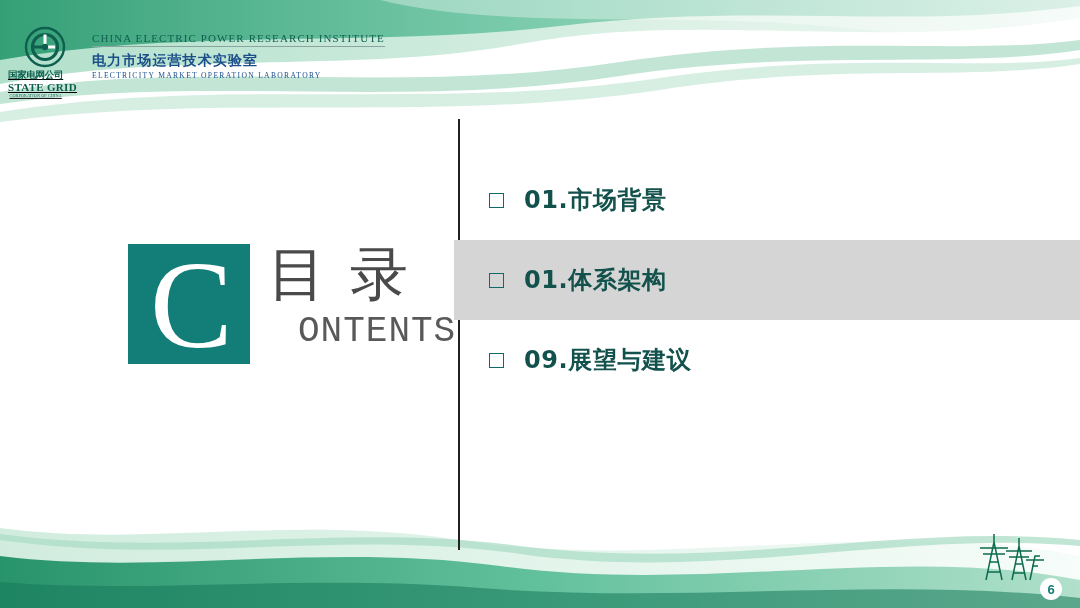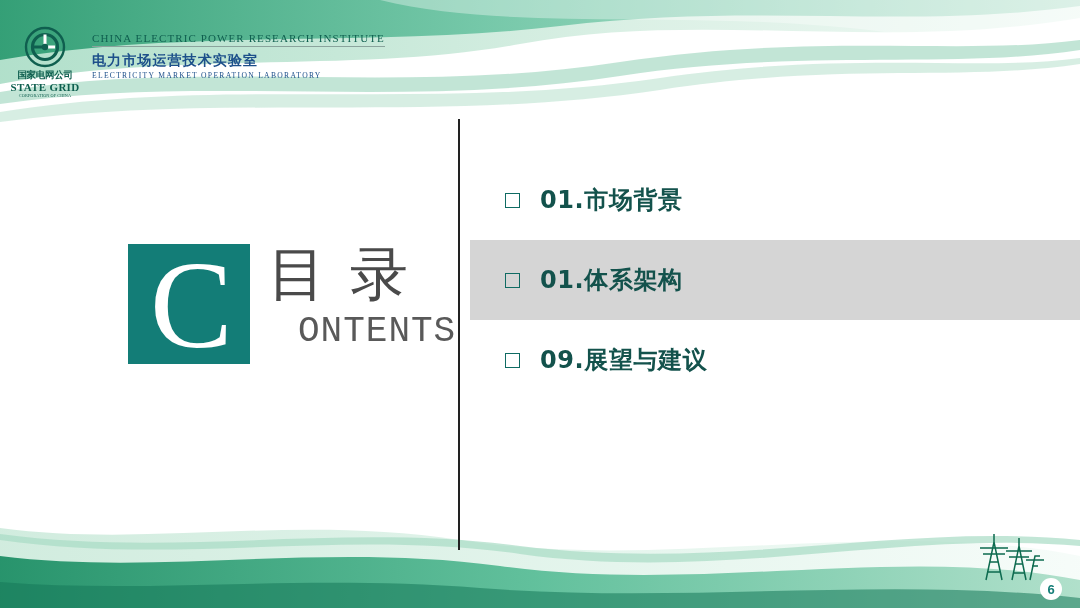--- a/index.html
+++ b/index.html
@@ -27,22 +27,22 @@
   
   .logo-block {
     position: absolute;
     left: 8px;
     top: 26px;
     display: flex;
     align-items: flex-start;
   }
   .sg-logo {
     width: 74px;
-    text-align: center;
-    font-family: "Liberation Serif", serif;
+    font-family: "Liberation Serif", serif;
+    text-decoration: underline;
   }
   .sg-circle {
     position: relative;
     width: 56px; height: 42px;
     margin: 0 auto;
   }
   .sg-circle svg { display: block; }
   .sg-cn {
     font-family: "Liberation Sans", sans-serif;
     font-size: 9.5px;
@@ -159,21 +159,21 @@
     left: 458px;
     top: 119px;
     width: 2px;
     height: 431px;
     background: #222222;
   }
 
   
   .toc {
     position: absolute;
-    left: 470px;
+    left: 454px;
     top: 160px;
     width: 600px;
   }
   .toc-item {
     position: relative;
     height: 80px;
     display: flex;
     align-items: center;
     padding-left: 36px;
   }

